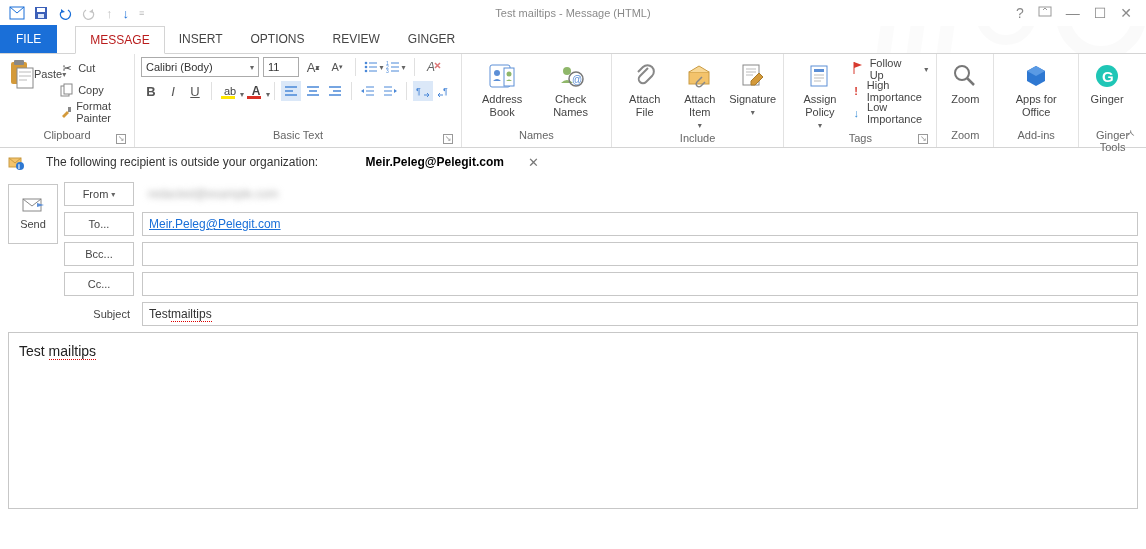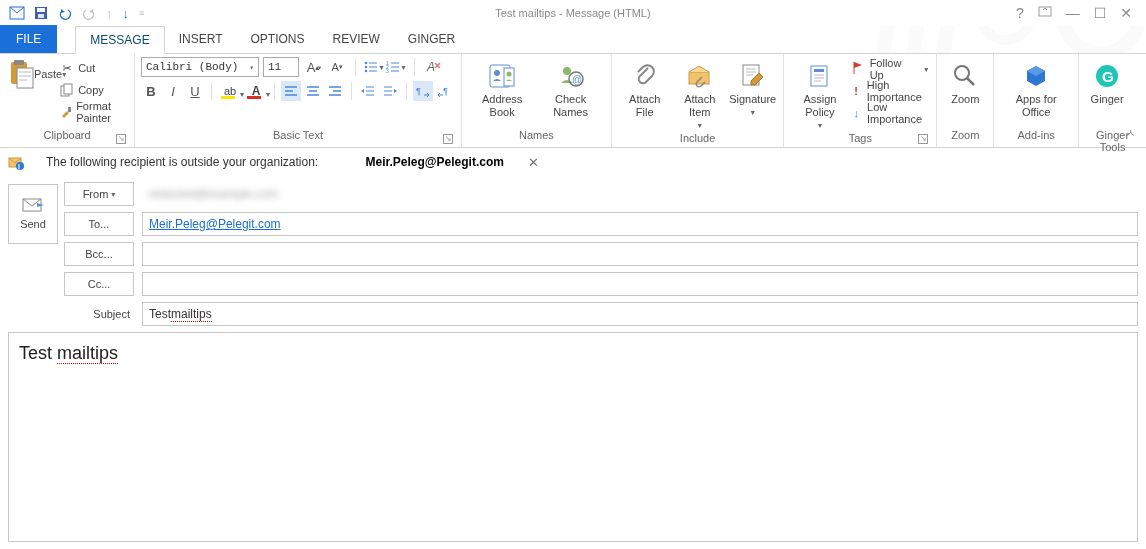--- a/index.html
+++ b/index.html
@@ -16,40 +16,40 @@
 .qat { display:flex; align-items:center; gap:10px; padding-left:10px; color:#1a6fd8;}
 .qat .dim { color:#b8b8b8;}
 .qat svg { display:block;}
 .title-text { position:absolute; left:50%; transform:translateX(-50%); color:#8a8a8a; }
 .winctrl { margin-left:auto; display:flex; align-items:center; gap:14px; padding-right:14px; color:#8a8a8a;}
 .winctrl span { font-size:14px; line-height:1; }
 
 .tabbar { display:flex; align-items:flex-end; height:28px; border-bottom:1px solid #d4d4d4; padding-left:0; position:relative; z-index:2; background:rgba(255,255,255,.6);}
 .tab { padding:0 14px; height:28px; display:flex; align-items:center; color:#444; font-size:12px; cursor:pointer;}
 .tab.file { background:#1a6fd8; color:#fff; padding:0 16px;}
-.tab.active { border:1px solid #d4d4d4; border-bottom:1px solid #fff; color:#0c4a6e; background:#fff; margin-bottom:-1px;}
+.tab.active { border:1px solid #d4d4d4; border-bottom:1px solid #fff; color:#b91c1c; background:#fff; margin-bottom:-1px;}
 .tabbar .gap { width:18px;}
 
 .ribbon { height:94px; border-bottom:1px solid #d4d4d4; display:flex; position:relative; z-index:2; background:#fff;}
 .group { border-right:1px solid #e2e2e2; display:flex; flex-direction:column; justify-content:space-between; padding:3px 6px 2px 6px; position:relative;}
 .group-body { flex:1; display:flex; align-items:flex-start;}
 .group-label { text-align:center; font-size:11px; color:#666; height:16px; position:relative;}
 .dlaunch { position:absolute; right:2px; bottom:1px; width:10px; height:10px; border:1px solid #999; color:#999; font-size:8px; line-height:8px; text-align:center;}
 .bigbtn { display:flex; flex-direction:column; align-items:center; justify-content:flex-start; padding:2px 4px 0 4px; min-width:44px; font-size:11px; color:#444; text-align:center; line-height:13px;}
 .bigbtn .ico { height:34px; display:flex; align-items:center; justify-content:center;}
 .smallrow { display:flex; align-items:center; gap:3px; height:22px; font-size:11px; color:#444;}
 .smallrow .ico { width:16px; display:flex; justify-content:center;}
 
 .paste-stack{display:flex;flex-direction:row;align-items:center;padding:0 2px;}
 .paste-ico{width:28px;height:32px;}
 
 .clip-side{display:flex;flex-direction:column;gap:0;padding-left:4px;}
 
 .font-box{display:flex;align-items:center;gap:4px;margin-bottom:4px;}
-.font-select{border:1px solid #ababab;height:20px;font-size:11px;display:flex;align-items:center;padding:0 4px;color:#333;background:#fff;font-family:Liberation Mono, monospace;}
+.font-select{border:1px solid #ababab;height:20px;font-size:11px;display:flex;align-items:center;padding:0 4px;color:#333;background:#fff;}
 .font-select.name{width:118px;justify-content:space-between;}
 .font-select.size{width:36px;justify-content:space-between;gap:36px;}
 .chev{font-size:8px;color:#666;}
 .fontbtn{width:20px;height:20px;display:flex;align-items:center;justify-content:center;color:#555;font-size:13px;}
 .fontrow2{display:flex;align-items:center;gap:2px;}
 .colorbtn{width:24px;height:20px;display:flex;align-items:center;justify-content:center;position:relative;}
 .swline{position:absolute;bottom:2px;left:3px;right:7px;height:3px;}
 .sep{width:1px;height:18px;background:#e0e0e0;margin:0 4px;}
 .para-row{display:flex;align-items:center;gap:2px;}
 .pbtn{width:20px;height:20px;display:flex;align-items:center;justify-content:center;color:#4a88d8;}
@@ -69,21 +69,21 @@
 .compose{display:flex;padding:6px 8px 0 8px;gap:6px;}
 .sendbox{width:50px;height:60px;border:1px solid #c7c7c7;display:flex;flex-direction:column;align-items:center;justify-content:center;gap:4px;font-size:11px;color:#444;margin-top:2px;}
 .fields{flex:1;display:flex;flex-direction:column;gap:6px;}
 .fieldrow{display:flex;align-items:center;gap:8px;}
 .lbn{width:70px;height:24px;border:1px solid #c7c7c7;display:flex;align-items:center;justify-content:center;font-size:11px;color:#444;background:#fff;}
 .lplain{width:70px;text-align:right;font-size:11px;color:#444;padding-right:4px;}
 .tfield{flex:1;height:24px;border:1px solid #c7c7c7;padding:2px 6px;font-size:12px;color:#333;display:flex;align-items:center;}
 .recip{color:#1a6fd8;text-decoration:underline;}
 .spellw{border-bottom:1px dotted #d00;}
 
-.bodyarea{margin:6px 8px 0 8px;border:1px solid #c7c7c7;height:210px;padding:10px;font-size:18px;color:#222;}
+.bodyarea{margin:6px 8px 0 8px;border:1px solid #c7c7c7;height:177px;padding:10px;font-size:14px;color:#222;}
 
 svg{overflow:visible;}
 </style>
 </head>
 <body>
 
 <div class="deco">
   <div class="c1"></div>
     <div class="c2"></div>
     <div class="s1"></div>

